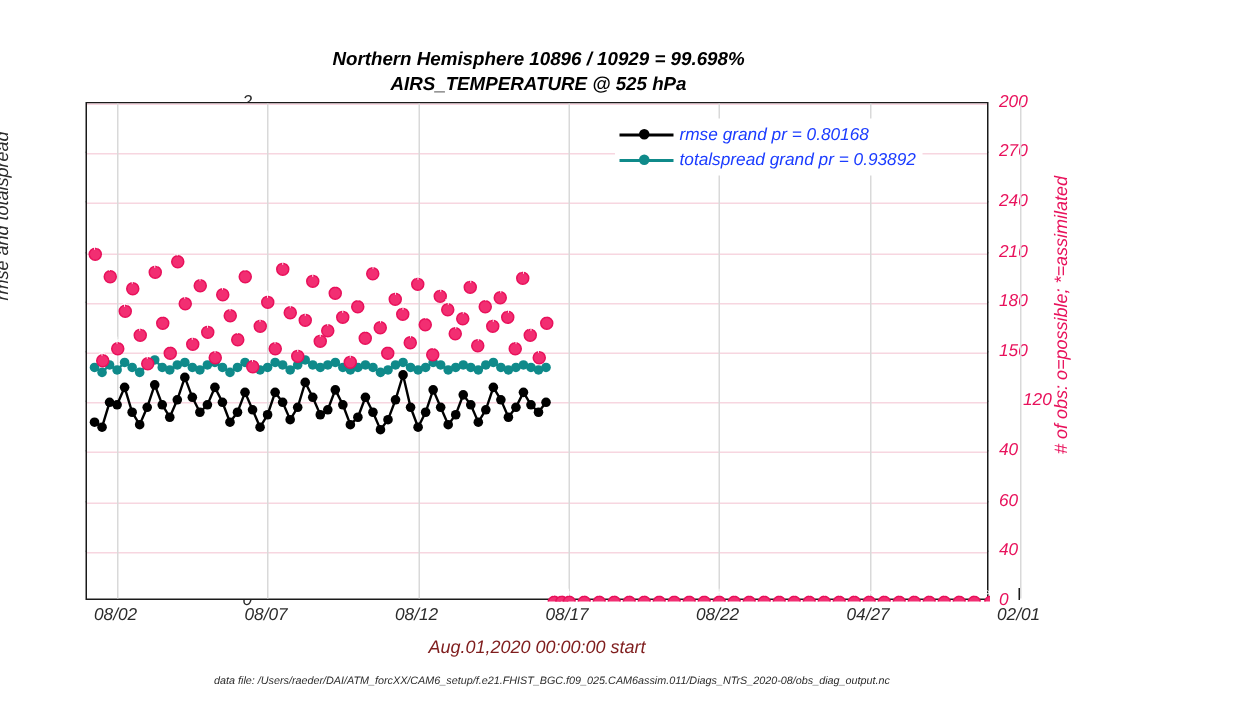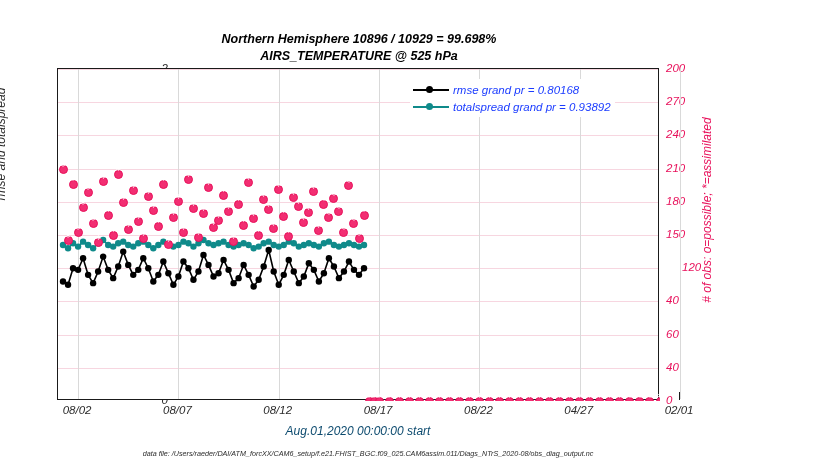--- a/index.html
+++ b/index.html
@@ -128,21 +128,21 @@
     text-align: center;
     white-space: nowrap;
   }
   .xlabel {
     position: absolute;
     left: 57px;
     top: 424px;
     width: 602px;
     text-align: center;
     font-size: 12px;
-    color: #0c4a6e;
+    color: #7f1d1d;
   }
   .footer {
     position: absolute;
     left: 0;
     top: 449px;
     width: 736px;
     text-align: center;
     font-size: 7.2px;
     color: #2b2b2b;
   }

